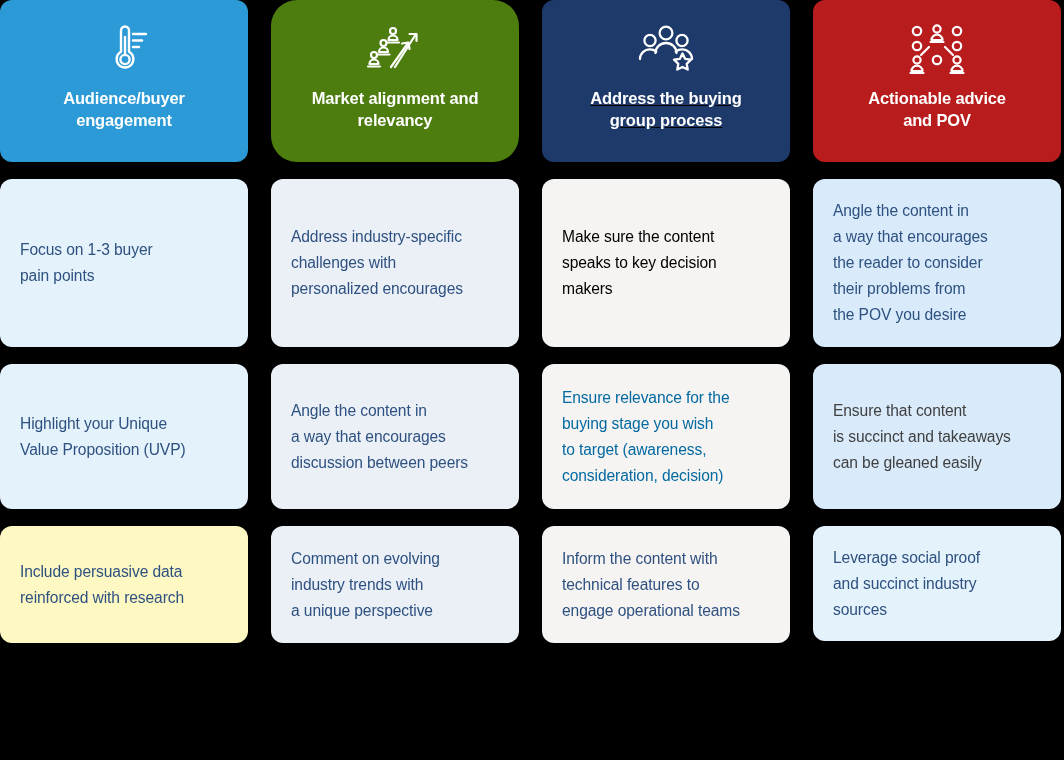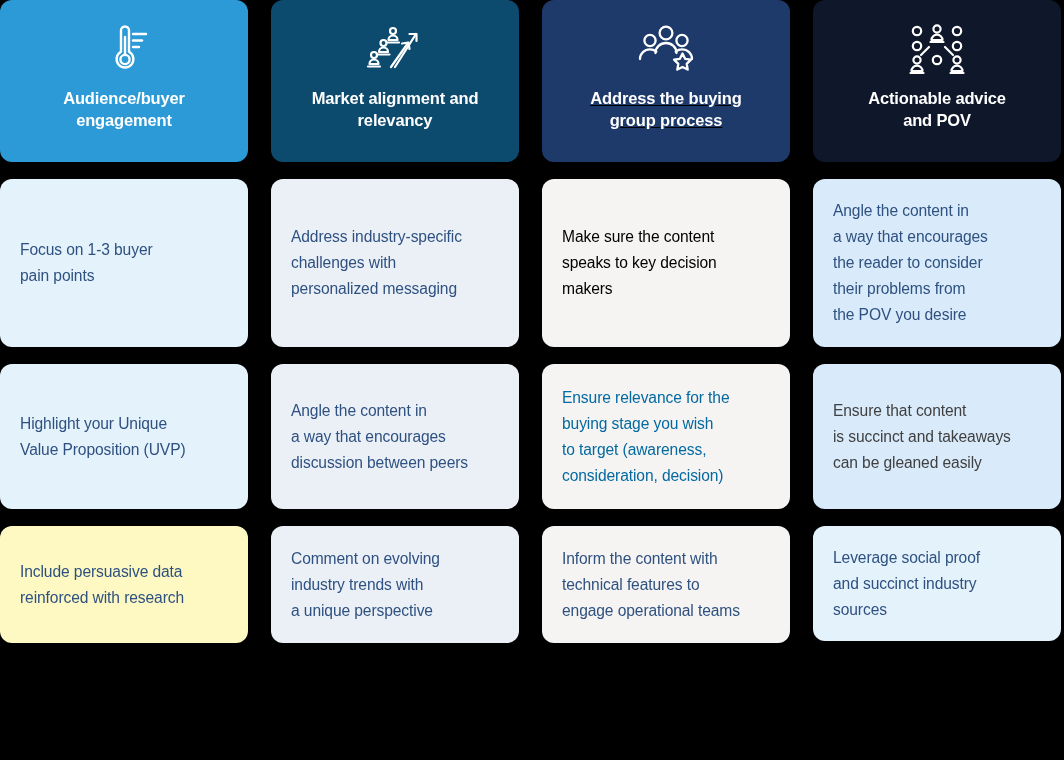--- a/index.html
+++ b/index.html
@@ -100,21 +100,21 @@
           <line x1="29" y1="34" x2="29" y2="16"></line>
           <line x1="37" y1="13" x2="50" y2="13"></line>
           <line x1="37" y1="19.5" x2="46" y2="19.5"></line>
           <line x1="37" y1="26" x2="43" y2="26"></line>
         </svg>
       </span>
       <span class="head-title" style="color: rgb(255, 255, 255);">Audience/buyer
 engagement</span>
     </div>
 
-    <div class="col-head" style="background: #0c4a6e;">
+    <div class="col-head" style="background: #4d7c0f; border-radius: 26px;">
       <span class="head-icon">
         <svg width="58" height="54" viewBox="0 0 58 54" fill="none" stroke="#ffffff" stroke-width="2.2" stroke-linecap="round" stroke-linejoin="round">
           <circle cx="27" cy="9" r="3"></circle>
           <path d="M22.5 18c0-2.6 2-4.5 4.5-4.5s4.5 1.9 4.5 4.5z"></path>
           <line x1="21" y1="20.5" x2="33" y2="20.5"></line>
           <circle cx="17.5" cy="21" r="3"></circle>
           <path d="M13 30c0-2.6 2-4.5 4.5-4.5S22 27.4 22 30z"></path>
           <line x1="11.5" y1="32.5" x2="23.5" y2="32.5"></line>
           <circle cx="8" cy="33" r="3"></circle>
           <path d="M3.5 42c0-2.6 2-4.5 4.5-4.5s4.5 1.9 4.5 4.5z"></path>
@@ -138,21 +138,21 @@
           <path d="M5 37c0-5.5 4.5-9.6 10-9.6 2.4 0 4.6.8 6.3 2.1"></path>
           <circle cx="47" cy="18.5" r="5.6"></circle>
           <path d="M57 37c0-5.5-4.5-9.6-10-9.6-2.4 0-4.6.8-6.3 2.1"></path>
           <path d="M47.5 31.5l2.6 5.3 5.9.9-4.3 4.1 1 5.8-5.2-2.7-5.2 2.7 1-5.8-4.3-4.1 5.9-.9z"></path>
         </svg>
       </span>
       <span class="head-title" style="color: rgb(255, 255, 255);">Address the buying
 group process</span>
     </div>
 
-    <div class="col-head" style="background: #0f172a;">
+    <div class="col-head" style="background: #b91c1c;">
       <span class="head-icon">
         <svg width="58" height="54" viewBox="0 0 58 54" fill="none" stroke="#ffffff" stroke-width="2.2" stroke-linecap="round" stroke-linejoin="round">
           <circle cx="9" cy="9" r="4.2"></circle>
           <circle cx="9" cy="24" r="4.2"></circle>
           <circle cx="49" cy="9" r="4.2"></circle>
           <circle cx="49" cy="24" r="4.2"></circle>
           <circle cx="29" cy="38" r="4.2"></circle>
           <circle cx="29" cy="7" r="3.6"></circle>
           <path d="M23.5 18c0-3 2.5-5.4 5.5-5.4s5.5 2.4 5.5 5.4z"></path>
           <line x1="22.5" y1="20" x2="35.5" y2="20"></line>
@@ -170,21 +170,21 @@
 and POV</span>
     </div>
 
     <div class="cell r1" style="background: rgb(228, 242, 252);">
       <span class="cell-text" style="color: rgb(46, 81, 128);">Focus on 1-3 buyer
 pain points</span>
     </div>
     <div class="cell r1" style="background: rgb(235, 240, 247);">
       <span class="cell-text" style="color: rgb(46, 81, 128);">Address industry-specific
 challenges with
-personalized messaging</span>
+personalized encourages</span>
     </div>
     <div class="cell r1" style="background: rgb(246, 244, 242);">
       <span class="cell-text" style="color: #000000;">Make sure the content
 speaks to key decision
 makers</span>
     </div>
     <div class="cell r1" style="background: rgb(217, 235, 251);">
       <span class="cell-text" style="color: rgb(46, 81, 128);">Angle the content in
 a way that encourages
 the reader to consider

